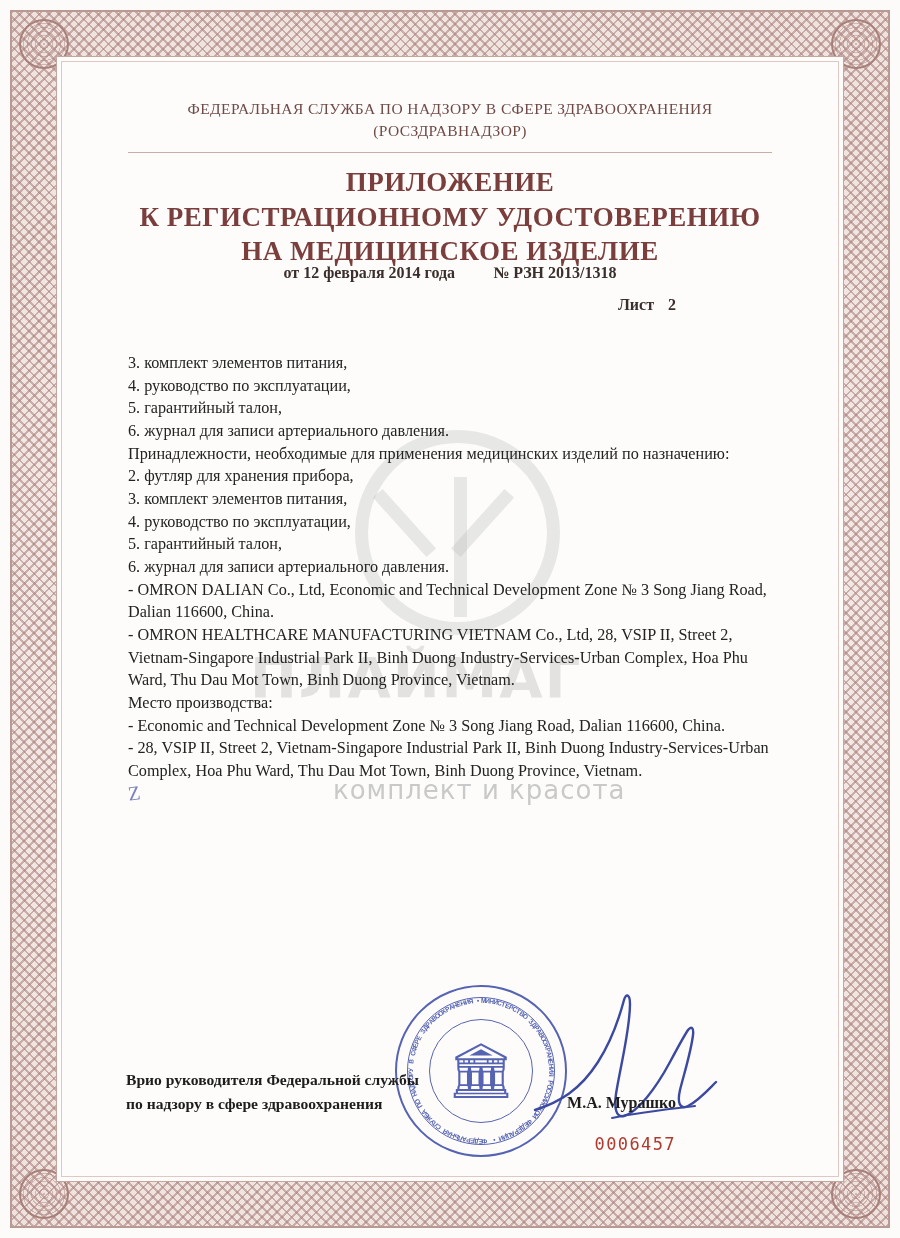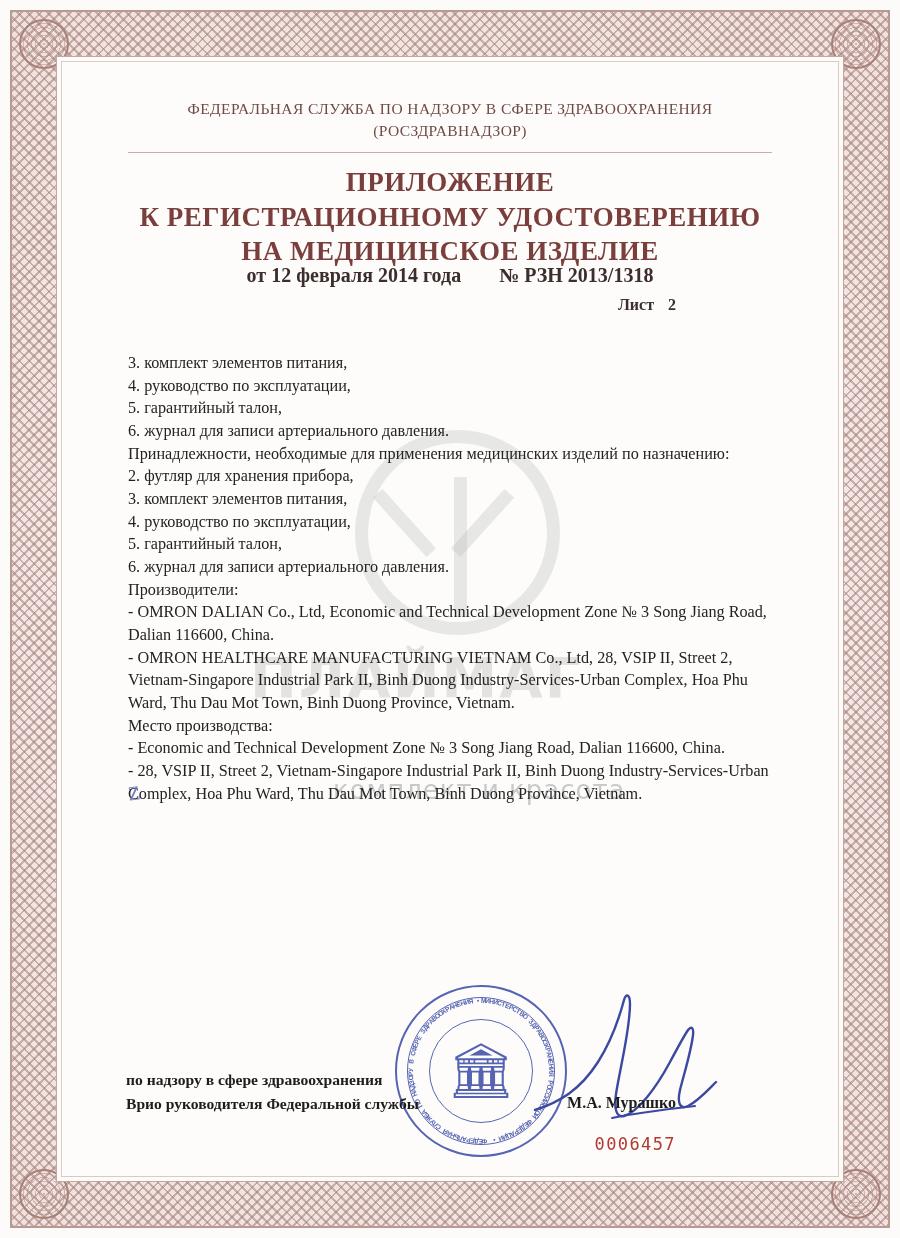--- a/index.html
+++ b/index.html
@@ -145,21 +145,21 @@
     letter-spacing: 0.5px;
   }
   .title .l1, .title .l2, .title .l3 { display: block; }
 
   .docdate {
     position: absolute;
     left: 0; top: 264px;
     width: 900px;
     text-align: center;
     font-weight: bold;
-    font-size: 20px;
+    font-size: 16px;
     color: #3a2f2c;
   }
   .docdate .num { margin-left: 38px; }
 
   .sheet {
     position: absolute;
     right: 112px; top: 296px;
     font-weight: bold;
     font-size: 16px;
     color: #3a2f2c;
@@ -318,21 +318,20 @@
       <p>3. комплект элементов питания,</p>
       <p>4. руководство по эксплуатации,</p>
       <p>5. гарантийный талон,</p>
       <p>6. журнал для записи артериального давления.</p>
       <p>Принадлежности, необходимые для применения медицинских изделий по назначению:</p>
       <p>2. футляр для хранения прибора,</p>
       <p>3. комплект элементов питания,</p>
       <p>4. руководство по эксплуатации,</p>
       <p>5. гарантийный талон,</p>
       <p>6. журнал для записи артериального давления.</p>
-      <p>Производители:</p>
       <p>- OMRON DALIAN Co., Ltd, Economic and Technical Development Zone № 3 Song Jiang Road, Dalian 116600, China.</p>
       <p>- OMRON HEALTHCARE MANUFACTURING VIETNAM Co., Ltd, 28, VSIP II, Street 2, Vietnam-Singapore Industrial Park II, Binh Duong Industry-Services-Urban Complex, Hoa Phu Ward, Thu Dau Mot Town, Binh Duong Province, Vietnam.</p>
       <p>Место производства:</p>
       <p>- Economic and Technical Development Zone № 3 Song Jiang Road, Dalian 116600, China.</p>
       <p>- 28, VSIP II, Street 2, Vietnam-Singapore Industrial Park II, Binh Duong Industry-Services-Urban Complex, Hoa Phu Ward, Thu Dau Mot Town, Binh Duong Province, Vietnam.</p>
     </div>
 
     <div class="pencil">Z</div>
 
     <div class="seal">
@@ -447,21 +446,21 @@
         </div>
       <div class="seal-eagle">🏛</div>
     </div>
 
     <svg class="signature" viewBox="0 0 220 150">
       <path d="M15,120 C40,112 60,100 78,72 C92,50 100,25 104,10 C106,3 110,4 110,14 C110,40 100,78 96,104 C94,118 96,128 104,126 C118,122 136,98 150,72 C158,57 164,46 168,40 C171,36 174,37 173,45 C171,62 164,84 160,100 C157,113 160,120 168,116 C178,111 186,102 196,92" fill="none" stroke="#3b49a0" stroke-width="2.4" stroke-linecap="round"></path>
       <path d="M92,128 C110,124 140,120 175,116" fill="none" stroke="#3b49a0" stroke-width="2" stroke-linecap="round"></path>
     </svg>
 
     <div class="footer-left">
+      <div>Врио руководителя Федеральной службы</div>
       <div>по надзору в сфере здравоохранения</div>
-      <div>Врио руководителя Федеральной службы</div>
     </div>
 
     <div class="footer-name">М.А. Мурашко</div>
     <div class="serial">0006457</div>
 
   </div>
 </div>
 
 </body></html>

